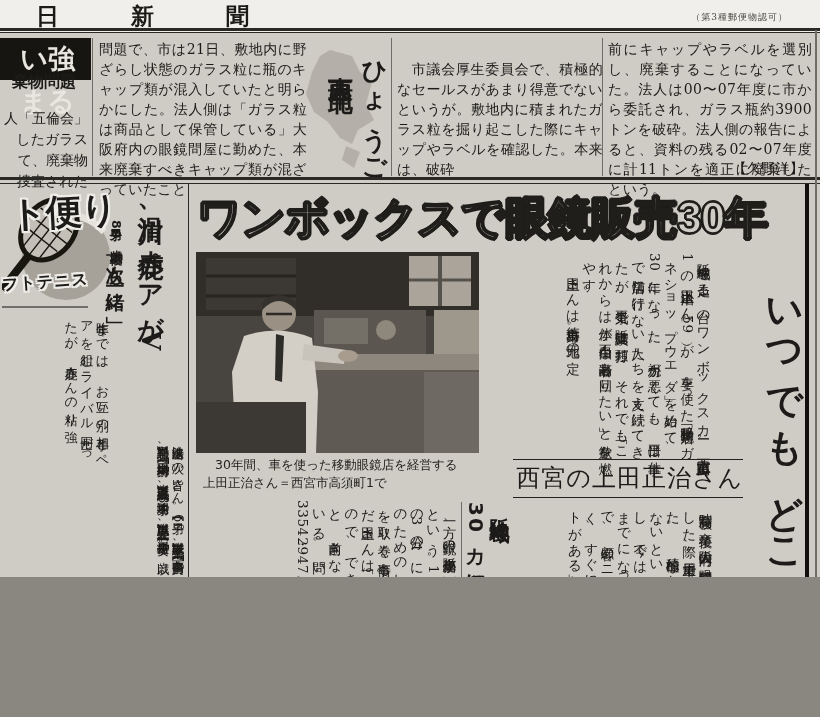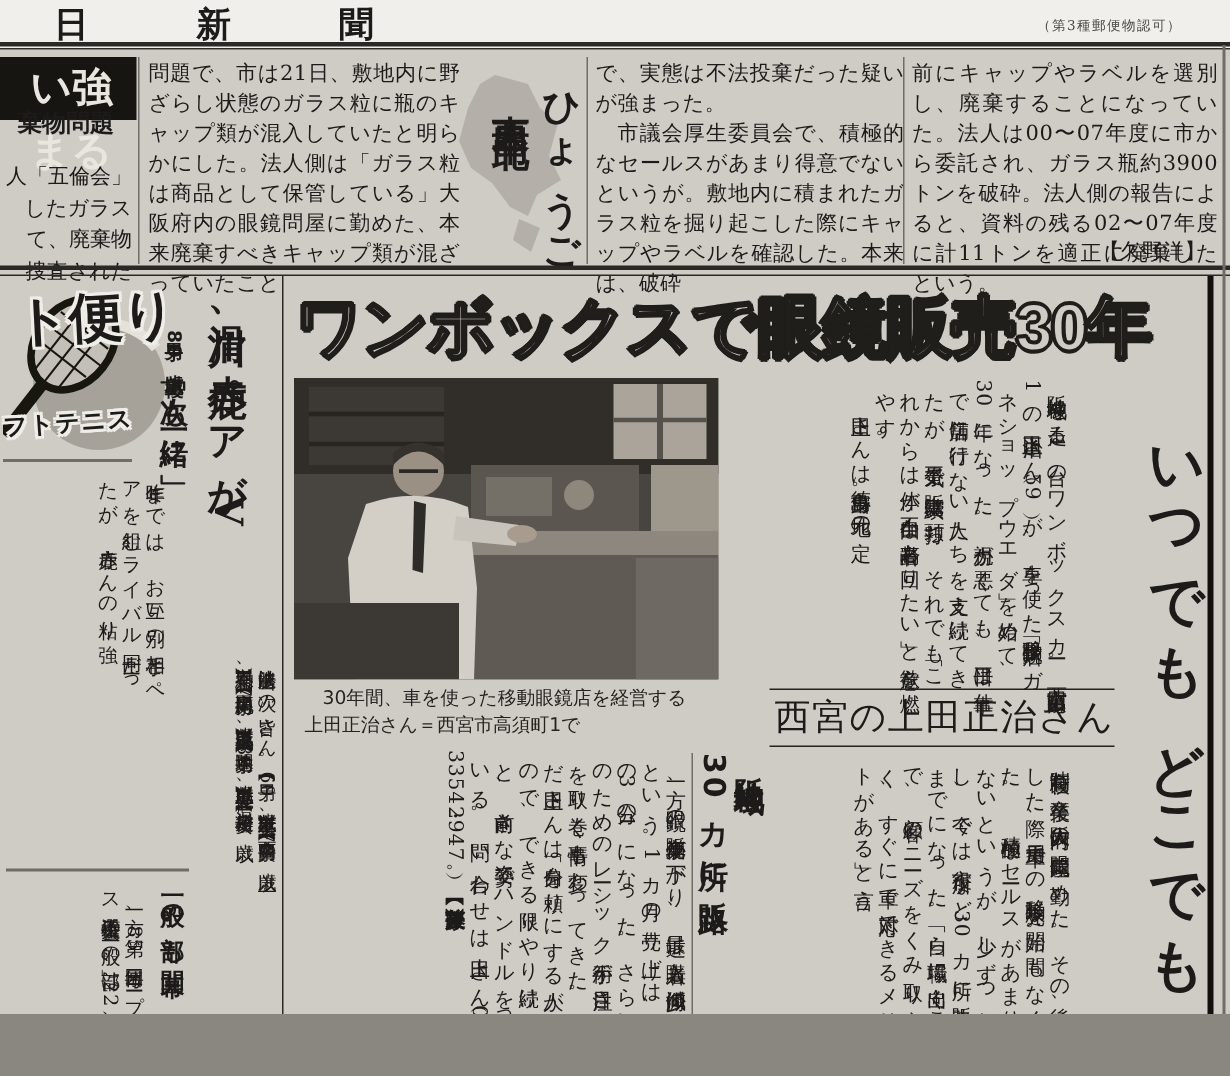--- a/index.html
+++ b/index.html
@@ -1,16 +1,16 @@
 <!DOCTYPE html>
 <html><head>
 <meta charset="utf-8">
 <style>
   html,body{margin:0;padding:0;background:#8a8781;}
-  .page{position:relative;width:820px;height:676px;background:#cfccc6;overflow:hidden;
+  .page{position:relative;width:820px;height:577px;background:#cfccc6;overflow:hidden;
         font-family:"DejaVu Serif","Liberation Serif",serif;color:#1c1b19;}
   .abs{position:absolute;}
   .gothic{font-family:"DejaVu Sans","Liberation Sans",sans-serif;}
   .vtext{position:absolute;writing-mode:vertical-rl;text-orientation:mixed;}
   .rule{position:absolute;background:#2a2925;}
   .grule{position:absolute;background:#6f6d68;}
 
   
   .masthead{position:absolute;left:0;top:0;width:820px;height:33px;background:#f1efeb;}
   .mast-title{position:absolute;left:36px;top:1px;font-size:23px;font-weight:bold;letter-spacing:72px;white-space:nowrap;}
@@ -90,21 +90,21 @@
       <path d="M30,4 L52,10 L60,26 L72,36 L66,58 L74,74 L58,84 L52,98 L40,92 L28,76 L14,66 L6,48 L12,26 L20,10 Z" fill="#b4b0a9"></path>
       <path d="M46,100 L60,106 L54,122 L42,114 Z" fill="#b4b0a9"></path>
     </svg>
     <div class="maplabel" style="left:58px;top:6px;">ひょうご</div>
     <div class="maplabel" style="left:24px;top:18px;">東西南北</div>
   </div>
 
   <div class="grule" style="left:391px;top:38px;width:1px;height:138px;"></div>
 
   <div class="bodycol" style="left:397px;top:39px;width:206px;">
-    <span>で、実態は不法投棄だった疑いが強まった。</span><br>
+    <br>
     <span>　市議会厚生委員会で、積極的なセールスがあまり得意でないというが。敷地内に積まれたガラス粒を掘り起こした際にキャップやラベルを確認した。本来は、破砕</span>
   </div>
 
   <div class="grule" style="left:602px;top:38px;width:1px;height:138px;"></div>
 
   <div class="bodycol" style="left:608px;top:39px;width:204px;">前にキャップやラベルを選別し、廃棄することになっていた。法人は00〜07年度に市から委託され、ガラス瓶約3900トンを破砕。法人側の報告によると、資料の残る02〜07年度に計11トンを適正に廃棄したという。</div>
   <div class="bodycol" style="left:608px;top:158px;width:196px;text-align:right;">【久野洋】</div>
 
   <div class="rule" style="left:0;top:177px;width:820px;height:3px;"></div>
   <div class="rule" style="left:0;top:183px;width:820px;height:1px;"></div>

